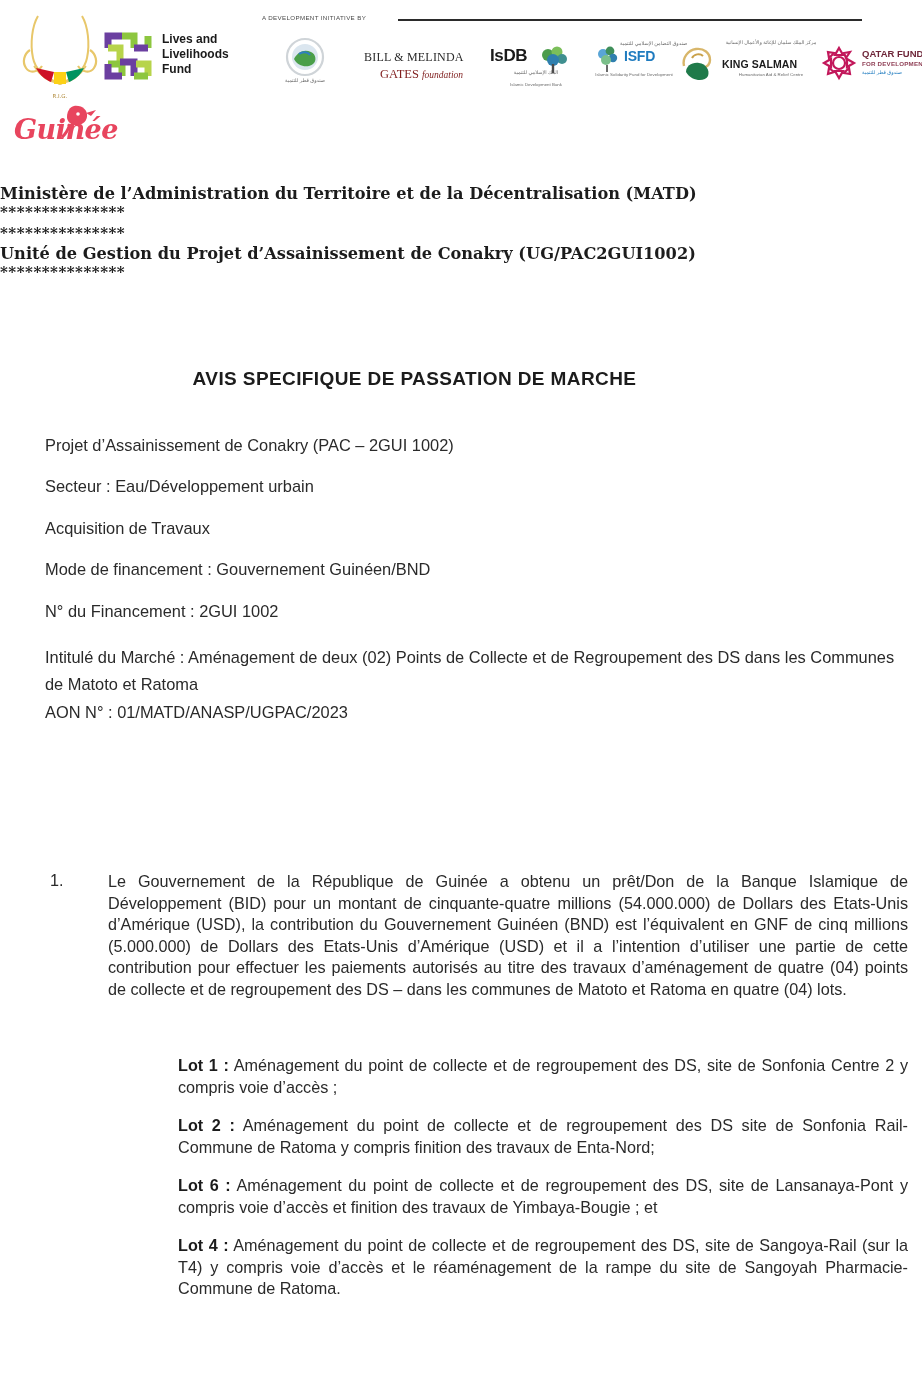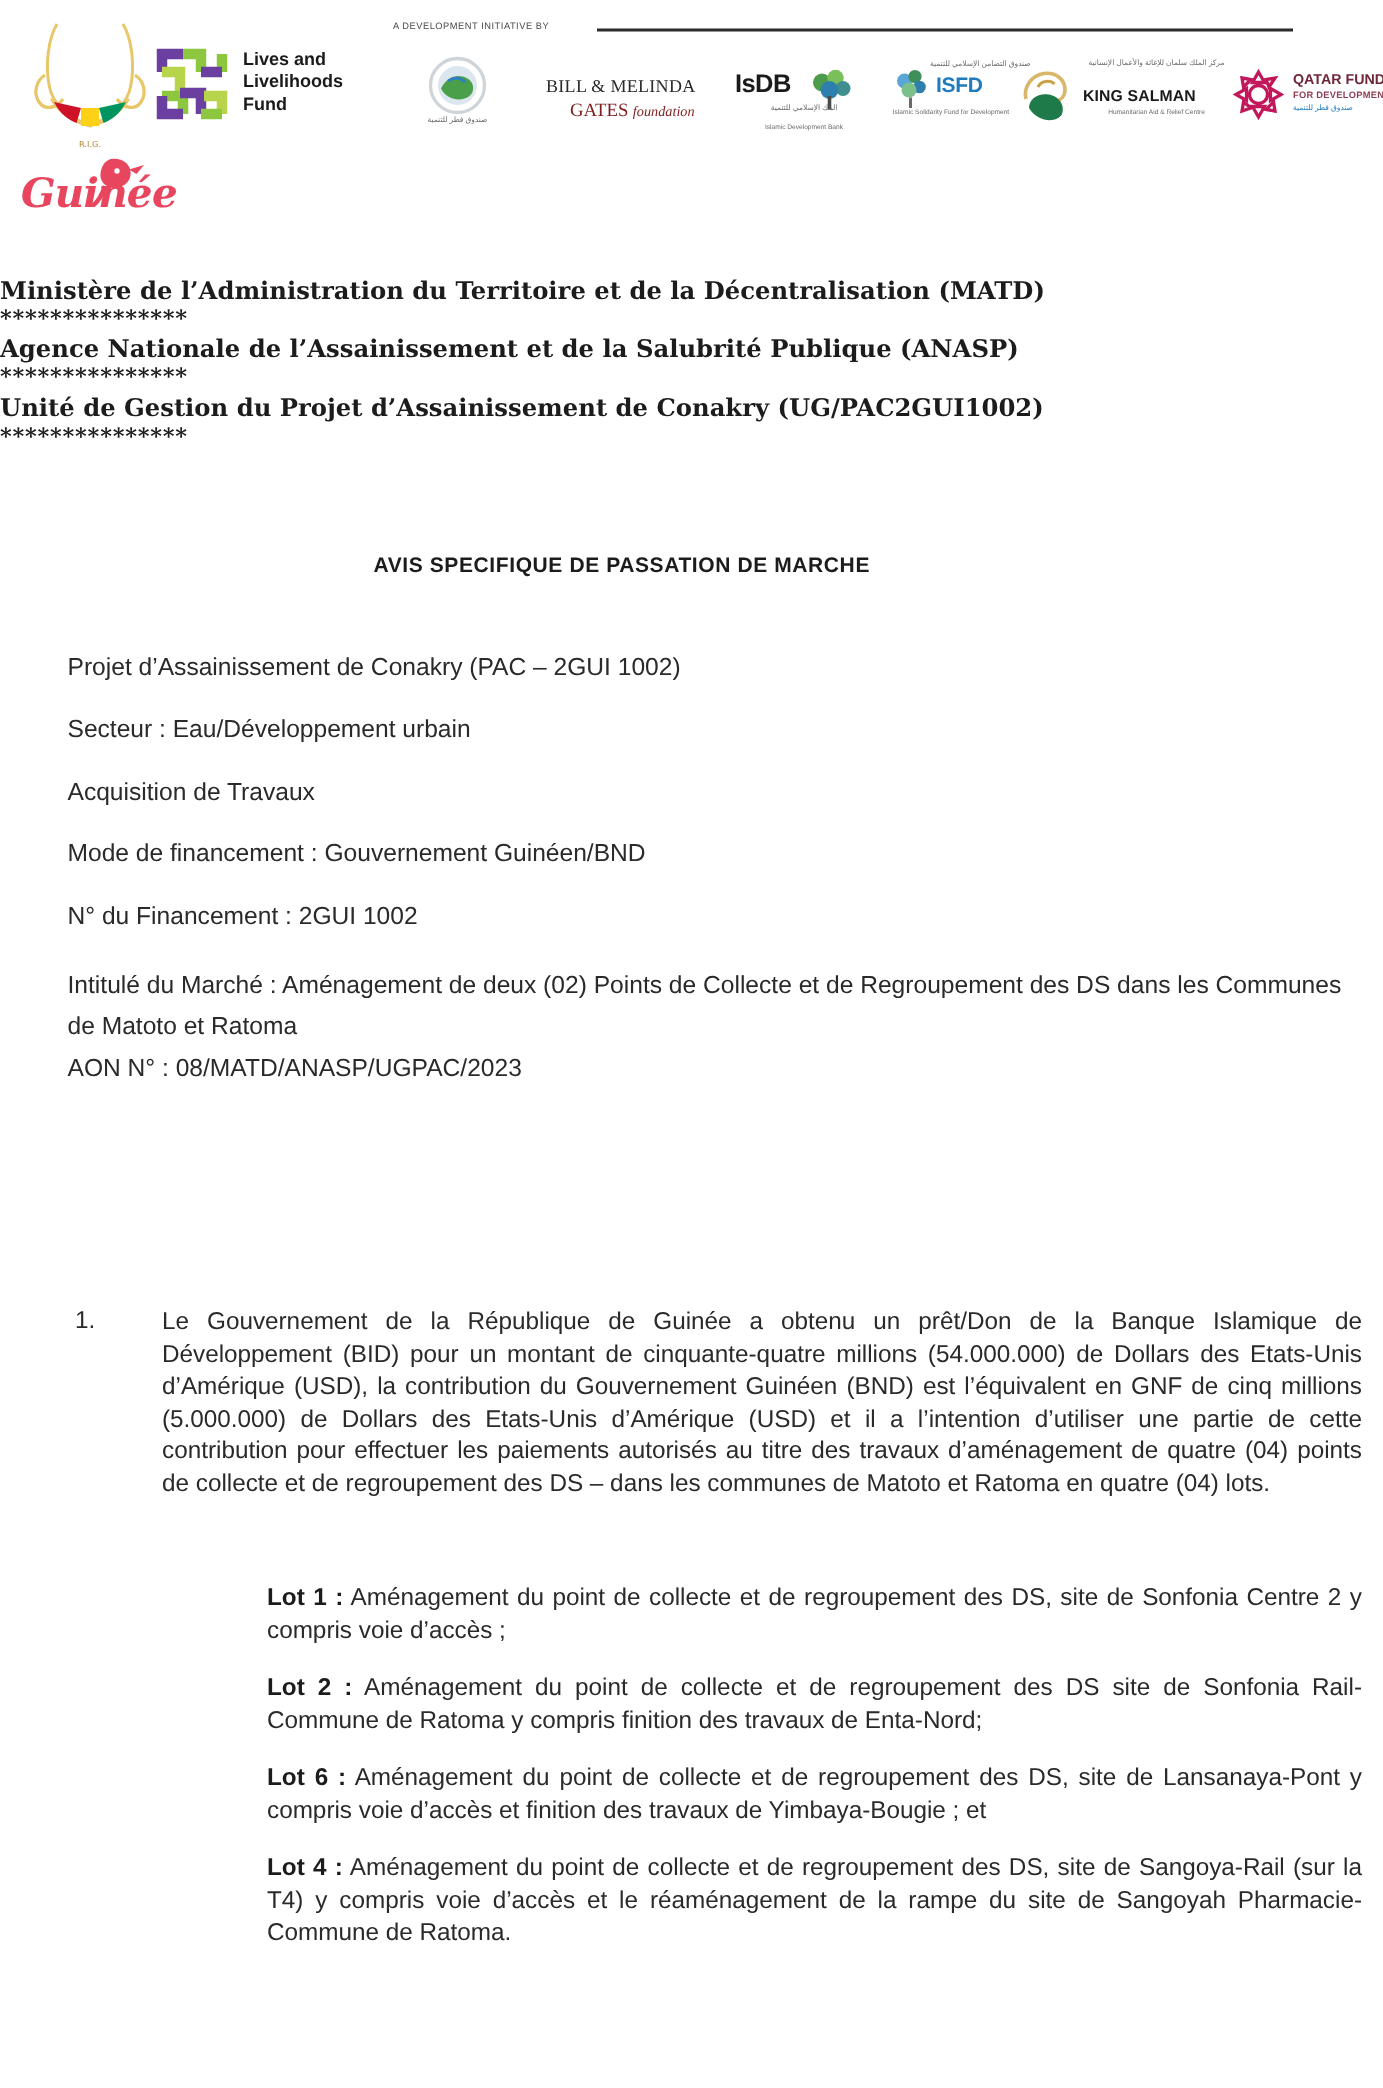--- a/index.html
+++ b/index.html
@@ -214,21 +214,21 @@
     padding: 1px 0 5px 0;
   }
 
   .avis-title {
     position: absolute;
     left: 0; top: 368px;
     width: 829px;
     text-align: center;
     font-family: "Liberation Sans", sans-serif;
     font-weight: bold;
-    font-size: 14px;
+    font-size: 19px;
     letter-spacing: 0.4px;
     color: #1c1c1c;
   }
 
   .meta {
     position: absolute;
     left: 45px; top: 437px;
     width: 866px;
     font-size: 16.4px;
     color: #2a2a2a;
@@ -420,36 +420,35 @@
     </div>
 
   </div>
 </div>
 
 <div class="doc">
 
   <div class="head-block">
     <span class="head-line">Ministère de l’Administration du Territoire et de la Décentralisation (MATD)</span>
     <span class="stars">***************</span>
-    <span class="head-line">Agence Nationale de l’Assainissement et de la Salubrité Publique (ANASP)</span>
     <span class="stars">***************</span>
     <span class="head-line">Unité de Gestion du Projet d’Assainissement de Conakry (UG/PAC2GUI1002)</span>
     <span class="stars">***************</span>
   </div>
 
   <div class="avis-title">AVIS SPECIFIQUE DE PASSATION DE MARCHE</div>
 
   <div class="meta">
     <span class="m-line">Projet d’Assainissement de Conakry (PAC – 2GUI 1002)</span>
     <span class="m-line">Secteur : Eau/Développement urbain</span>
     <span class="m-line">Acquisition de Travaux</span>
     <span class="m-line">Mode de financement : Gouvernement Guinéen/BND</span>
     <span class="m-line">N° du Financement : 2GUI 1002</span>
     <span class="m-wrap">Intitulé du Marché : Aménagement de deux (02) Points de Collecte et de Regroupement des DS dans les Communes de Matoto et Ratoma</span>
-    <span class="m-tight">AON N° : 08/MATD/ANASP/UGPAC/2023</span>
+    <span class="m-tight">AON N° : 01/MATD/ANASP/UGPAC/2023</span>
   </div>
 
   <div class="para-1">
     <span class="p-num">1.</span>
     <div class="p-body">Le Gouvernement de la République de Guinée a obtenu un prêt/Don de la Banque Islamique de Développement (BID) pour un montant de cinquante-quatre millions (54.000.000) de Dollars des Etats-Unis d’Amérique (USD), la contribution du Gouvernement Guinéen (BND) est l’équivalent en GNF de cinq millions (5.000.000) de Dollars des Etats-Unis d’Amérique (USD) et il a l’intention d’utiliser une partie de cette contribution pour effectuer les paiements autorisés au titre des travaux d’aménagement de quatre (04) points de collecte et de regroupement des DS – dans les communes de Matoto et Ratoma en quatre (04) lots.</div>
   </div>
 
   <div class="lots">
     <span class="lot"><b>Lot 1 :</b><span> Aménagement du point de collecte et de regroupement des DS, site de Sonfonia Centre 2 y compris voie d’accès ;</span></span>
     <span class="lot"><b>Lot 2 :</b><span> Aménagement du point de collecte et de regroupement des DS site de Sonfonia Rail-Commune de Ratoma y compris finition des travaux de Enta-Nord;</span></span>

